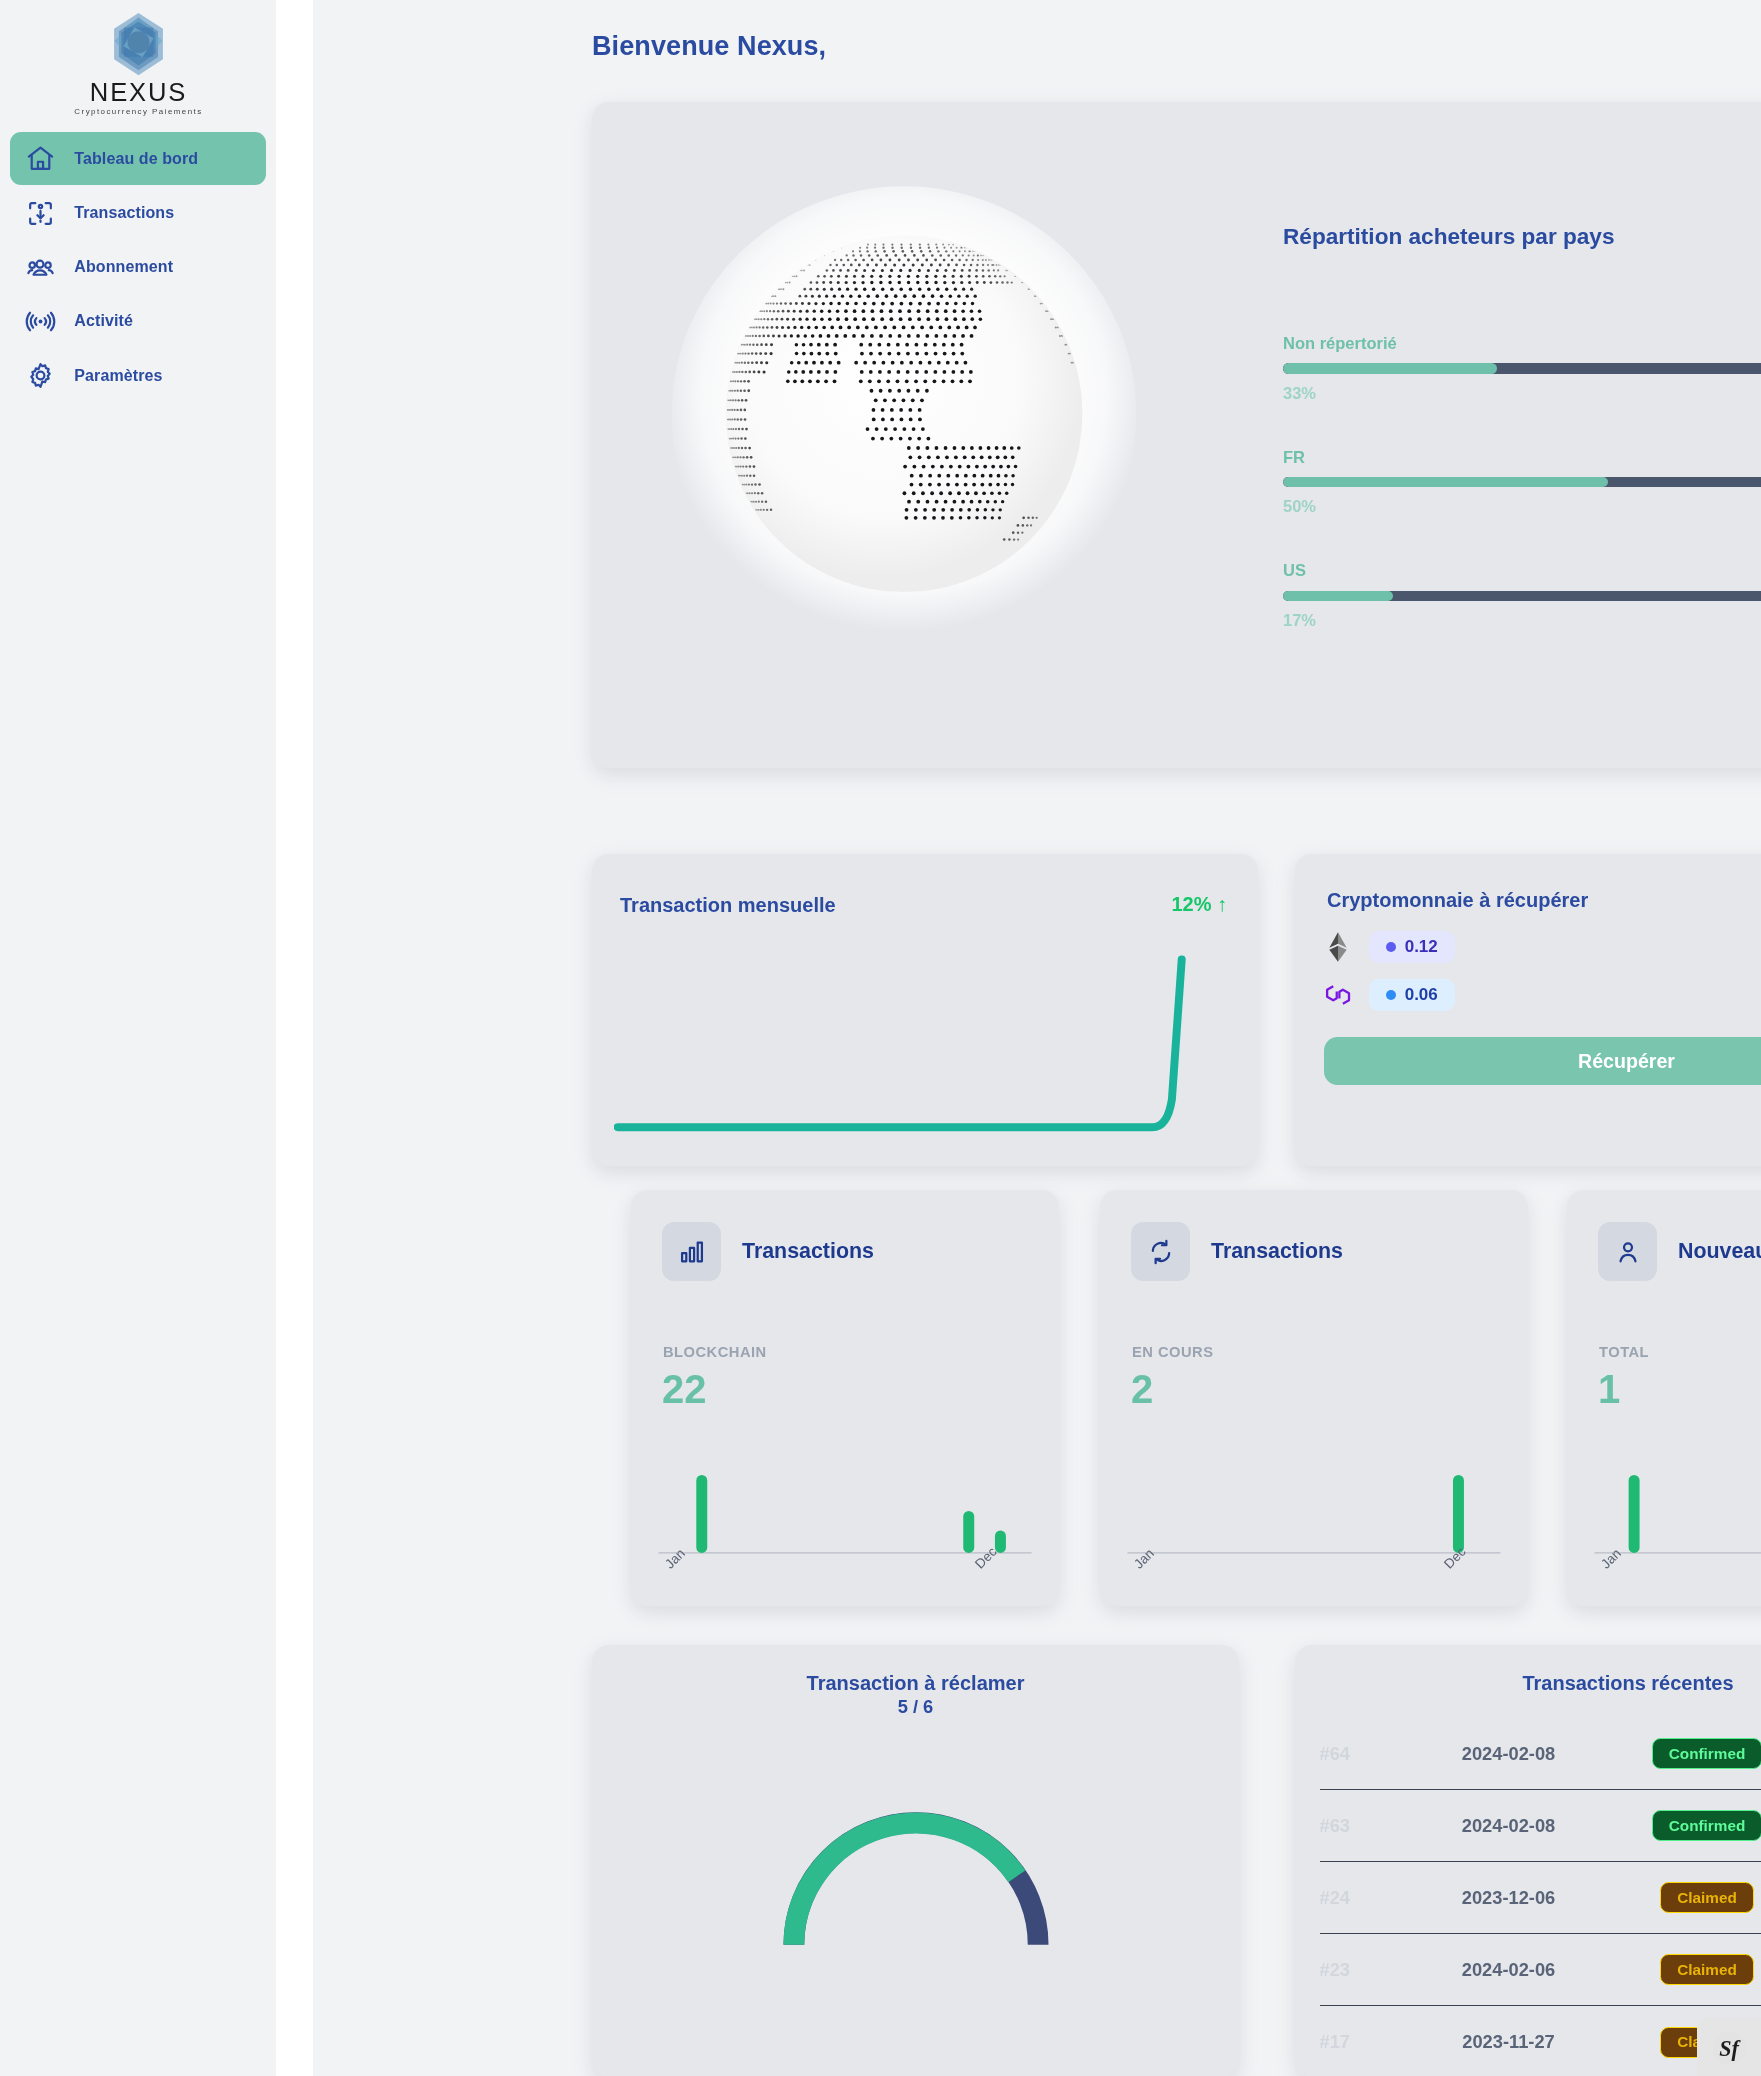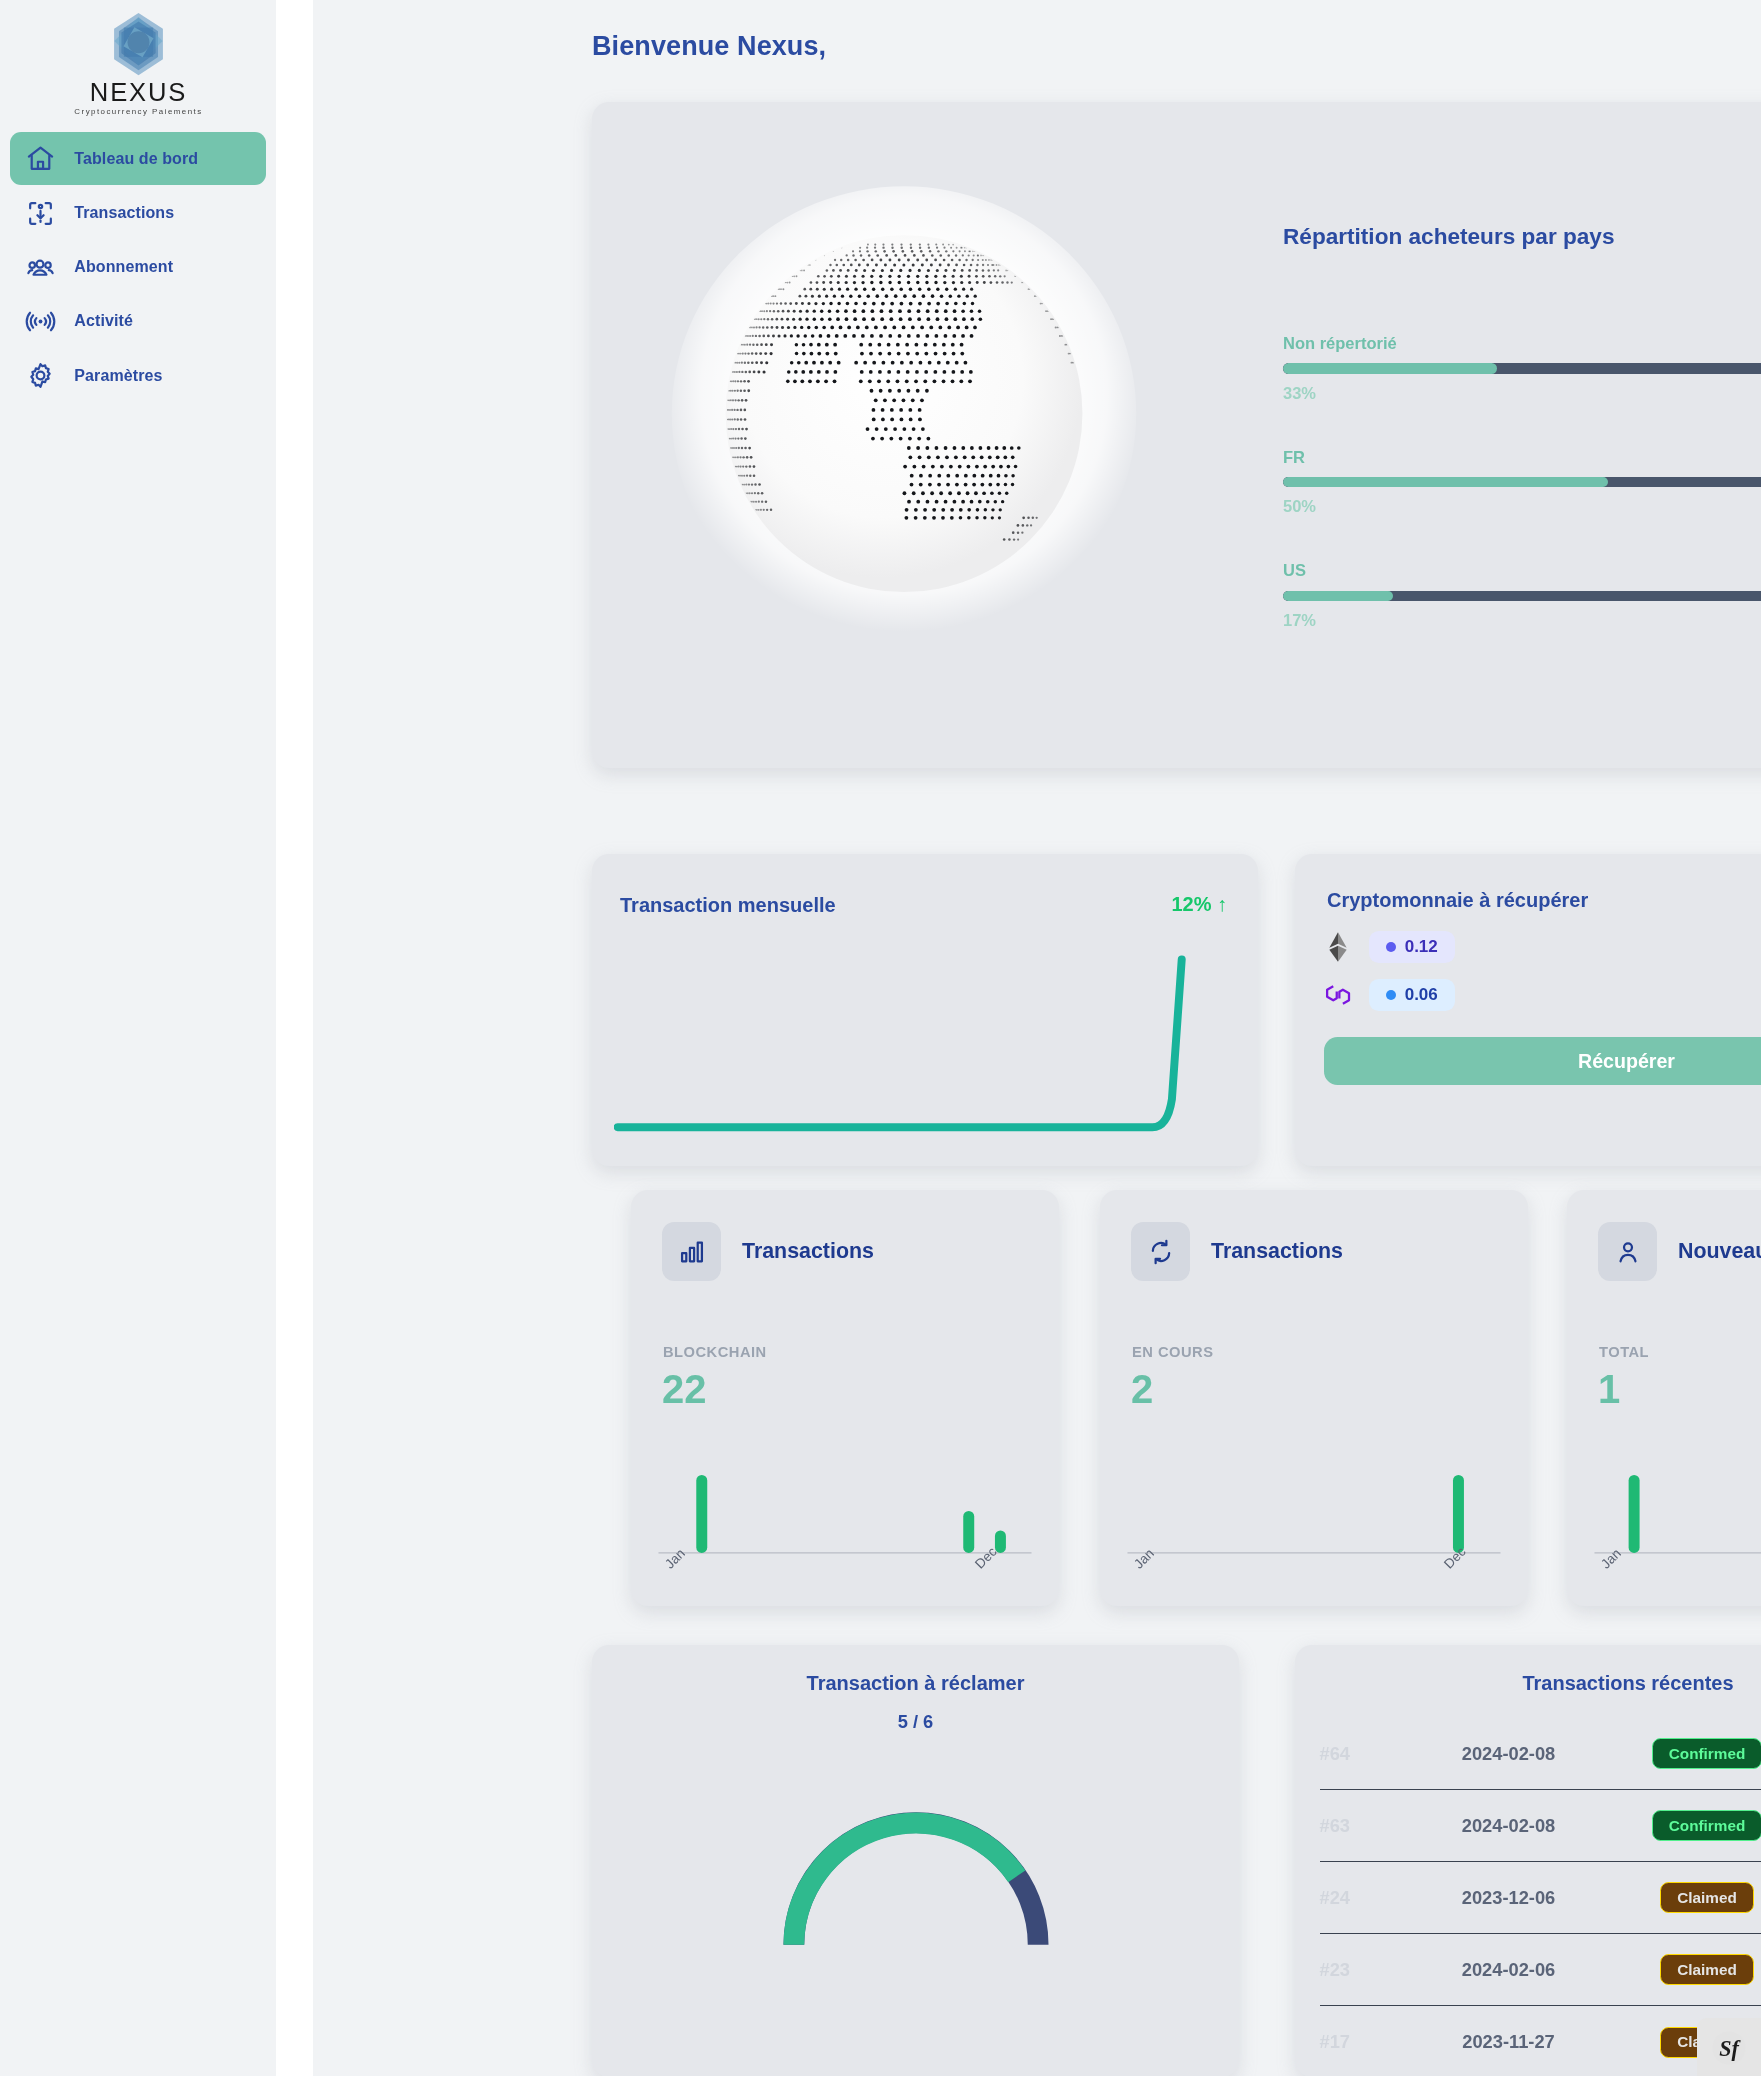--- a/index.html
+++ b/index.html
@@ -120,36 +120,36 @@
   .stat-title { font-size: 21.4px; font-weight: 700; color: #1e3a8f; white-space: nowrap; }
   .stat-sub { position:absolute; left: 32px; top: 154px; font-size: 14.7px; font-weight: 700; color: #9aa3b0; letter-spacing: 0.5px; }
   .stat-val { position:absolute; left: 31px; top: 177px; font-size: 40px; font-weight: 700; color: #68c0a7; }
   .minichart { position:absolute; left: 27px; top: 263px; width: 374px; height: 128px; }
   .minichart svg { display:block; }
   .mc-axis-lbl { position:absolute; font-size: 13.5px; color: #5a6272; transform: rotate(-45deg); transform-origin: left top; }
 
   
   #card-gauge { left: 316px; top: 1645px; width: 647px; height: 432px; }
   .gauge-title { position:absolute; top: 27px; left: 0; width: 100%; text-align: center; font-size: 20px; font-weight: 700; color: #2b4ba1; }
-  .gauge-sub { position:absolute; top: 66px; left: 0; width: 100%; text-align: center; font-size: 18.3px; font-weight: 600; color: #2b4ba1; }
+  .gauge-sub { position:absolute; top: 51px; left: 0; width: 100%; text-align: center; font-size: 18.3px; font-weight: 600; color: #2b4ba1; }
   .gauge-holder { position:absolute; left: 50%; transform: translateX(-50%); top: 147px; }
   .gauge-holder svg { display:block; }
 
   
   #card-recent { left: 1019px; top: 1645px; width: 666px; height: 432px; }
   .recent-title { position:absolute; top: 27px; left: 0; width:100%; text-align:center; font-size: 20px; font-weight: 700; color:#2b4ba1; }
   .tx-table { position:absolute; left: 24.5px; top: 73px; width: 618px; }
   .tx-row { display: grid; grid-template-columns: 79px 220px 177px 1fr; align-items: center; height: 72px; border-bottom: 1.2px solid #39424f; }
   .tx-row:last-child { border-bottom: none; }
   .tx-id { font-size: 18.3px; font-weight: 700; color: #d2d6dd; }
   .tx-date { font-size: 18.3px; font-weight: 700; color: #5a6478; text-align:center; }
   .tx-badge-cell { display:flex; justify-content:center; }
   .tx-badge { display:inline-block; padding: 5.5px 16px; border-radius: 8.6px; font-size: 15.3px; font-weight: 700; }
   .tx-badge.confirmed { background: #0a5c2b; color: #5dfb9a; border: 1.2px solid #52f08d; }
-  .tx-badge.claimed { background: #6b3e0b; color: #e5e5e5; border: 1.2px solid #ffd900; }
+  .tx-badge.claimed { background: #6b3e0b; color: #eab308; border: 1.2px solid #ffd900; }
 
   
   .sf-badge {
     position: absolute; right: 0; bottom: 0; width: 64px; height: 59px;
     background: #e5e5e5; border-top-left-radius: 9.8px;
     display:flex; align-items:center; justify-content:center; cursor: pointer;
   }
   .sf-badge svg { display:block; }
 </style>
 </head>

